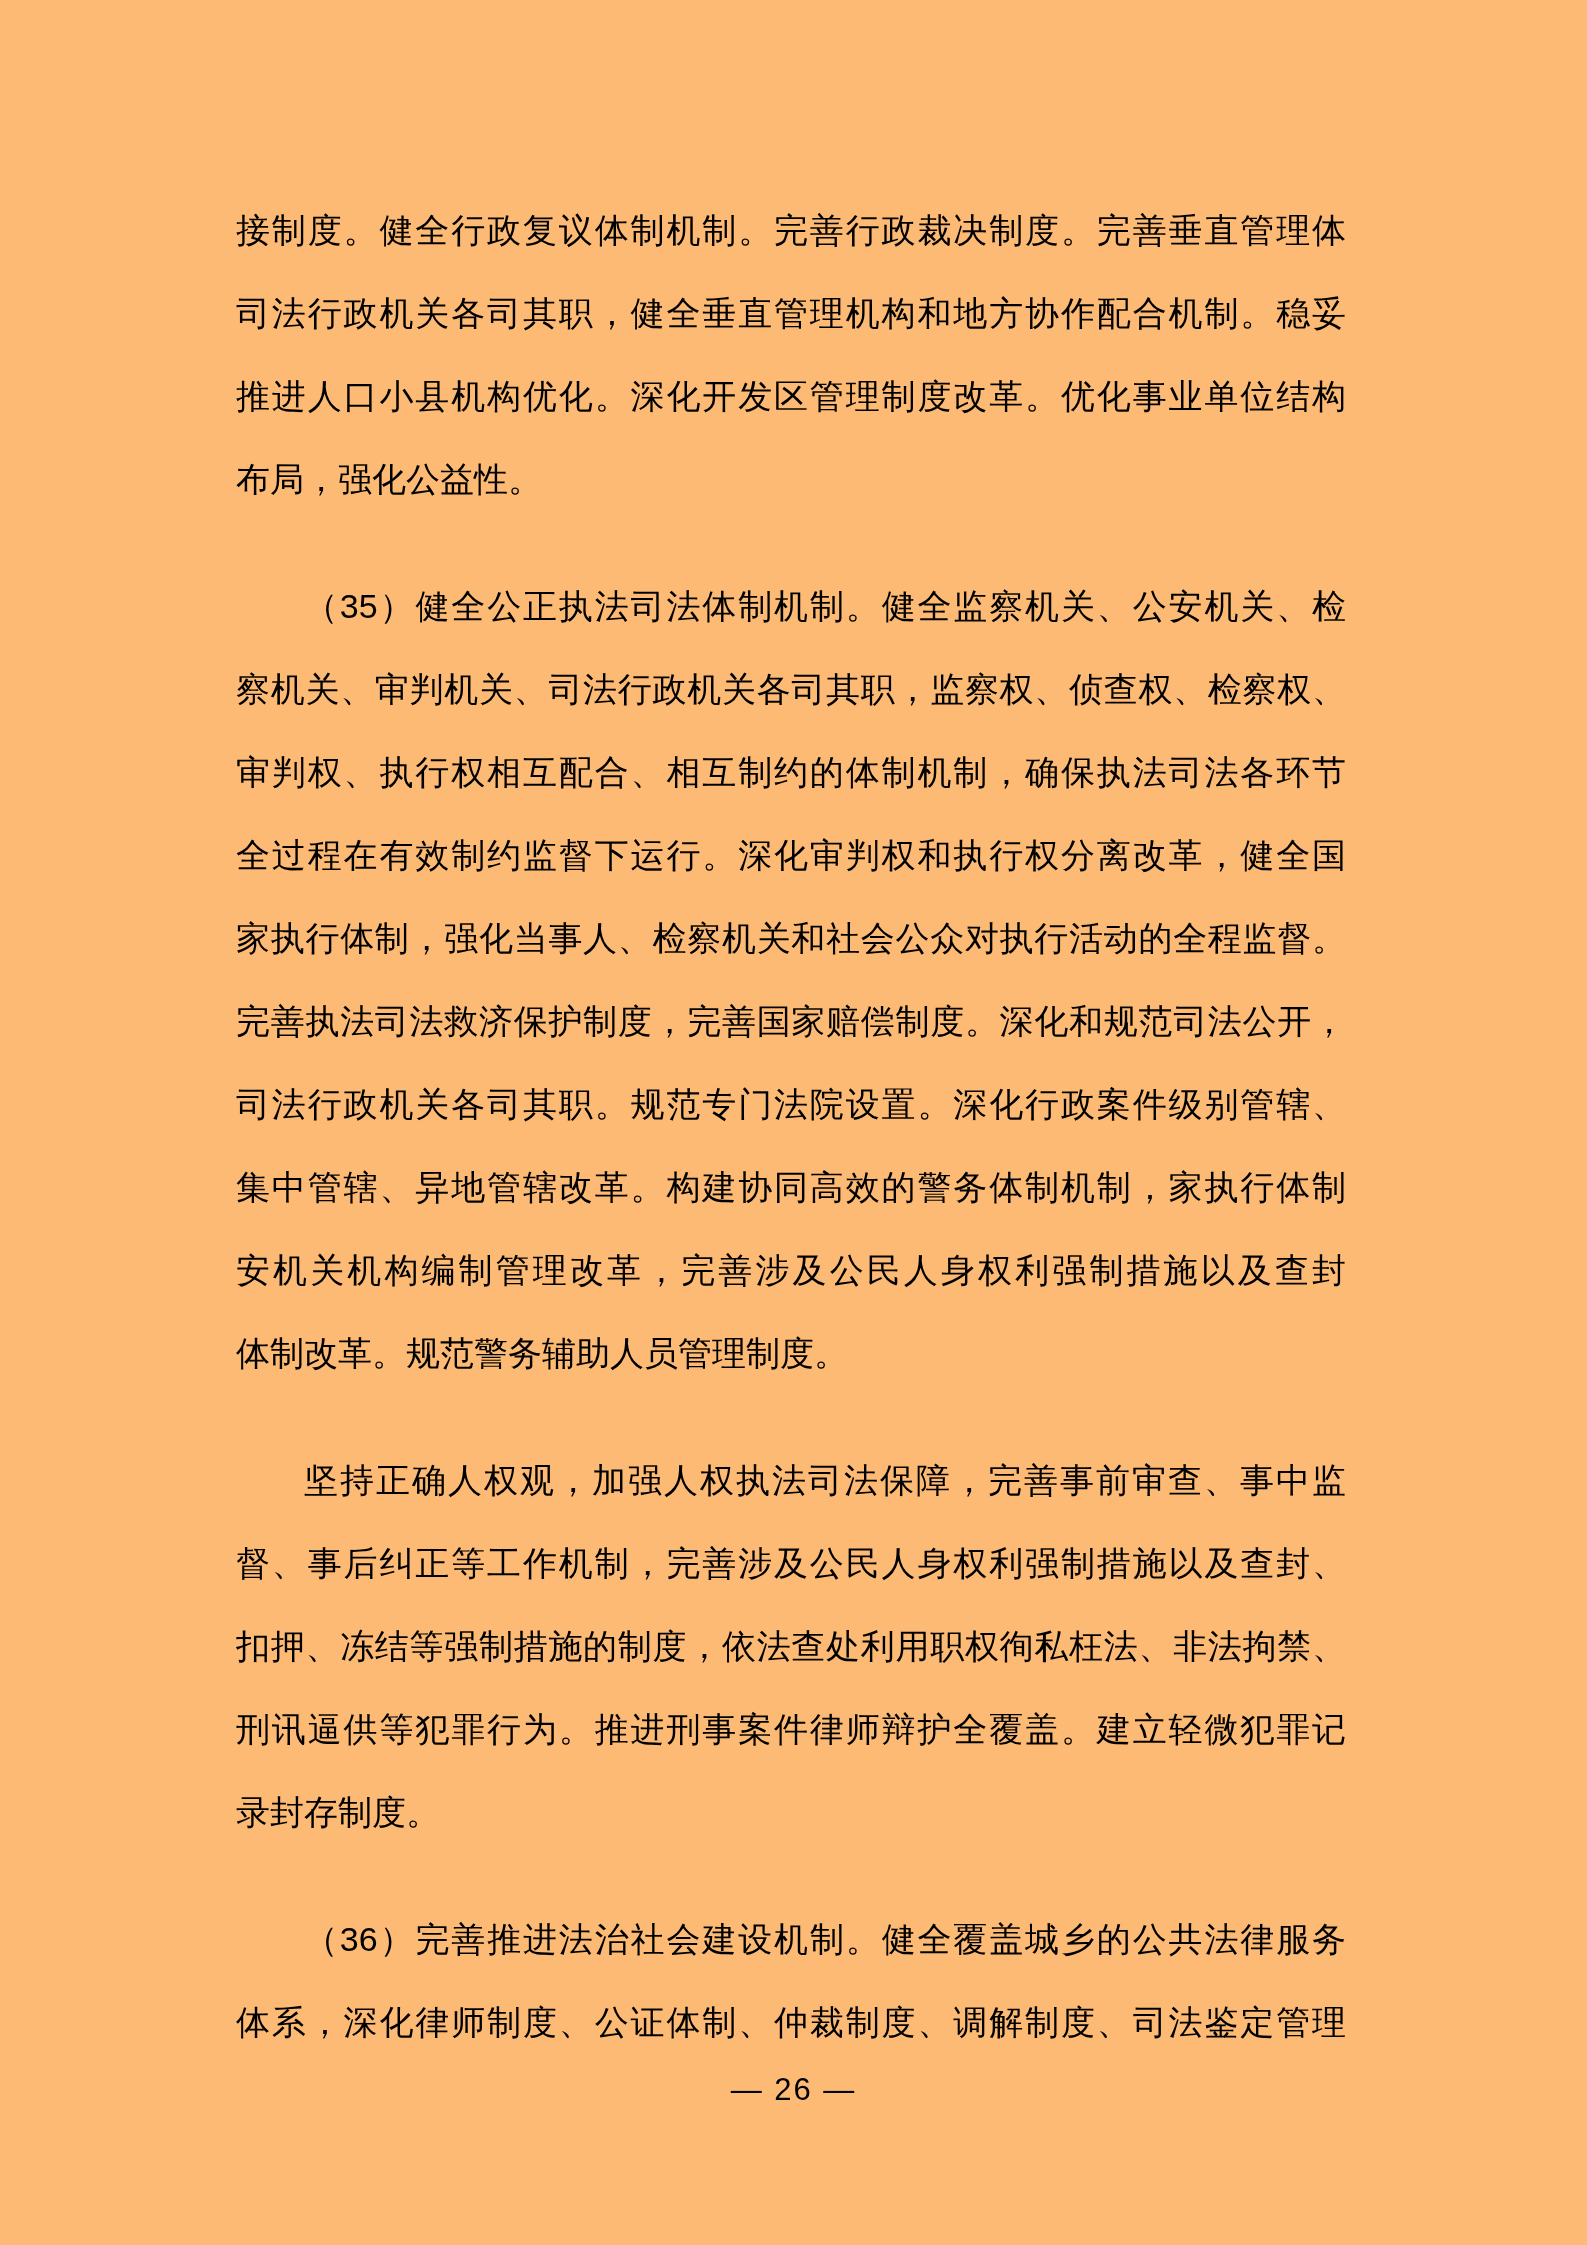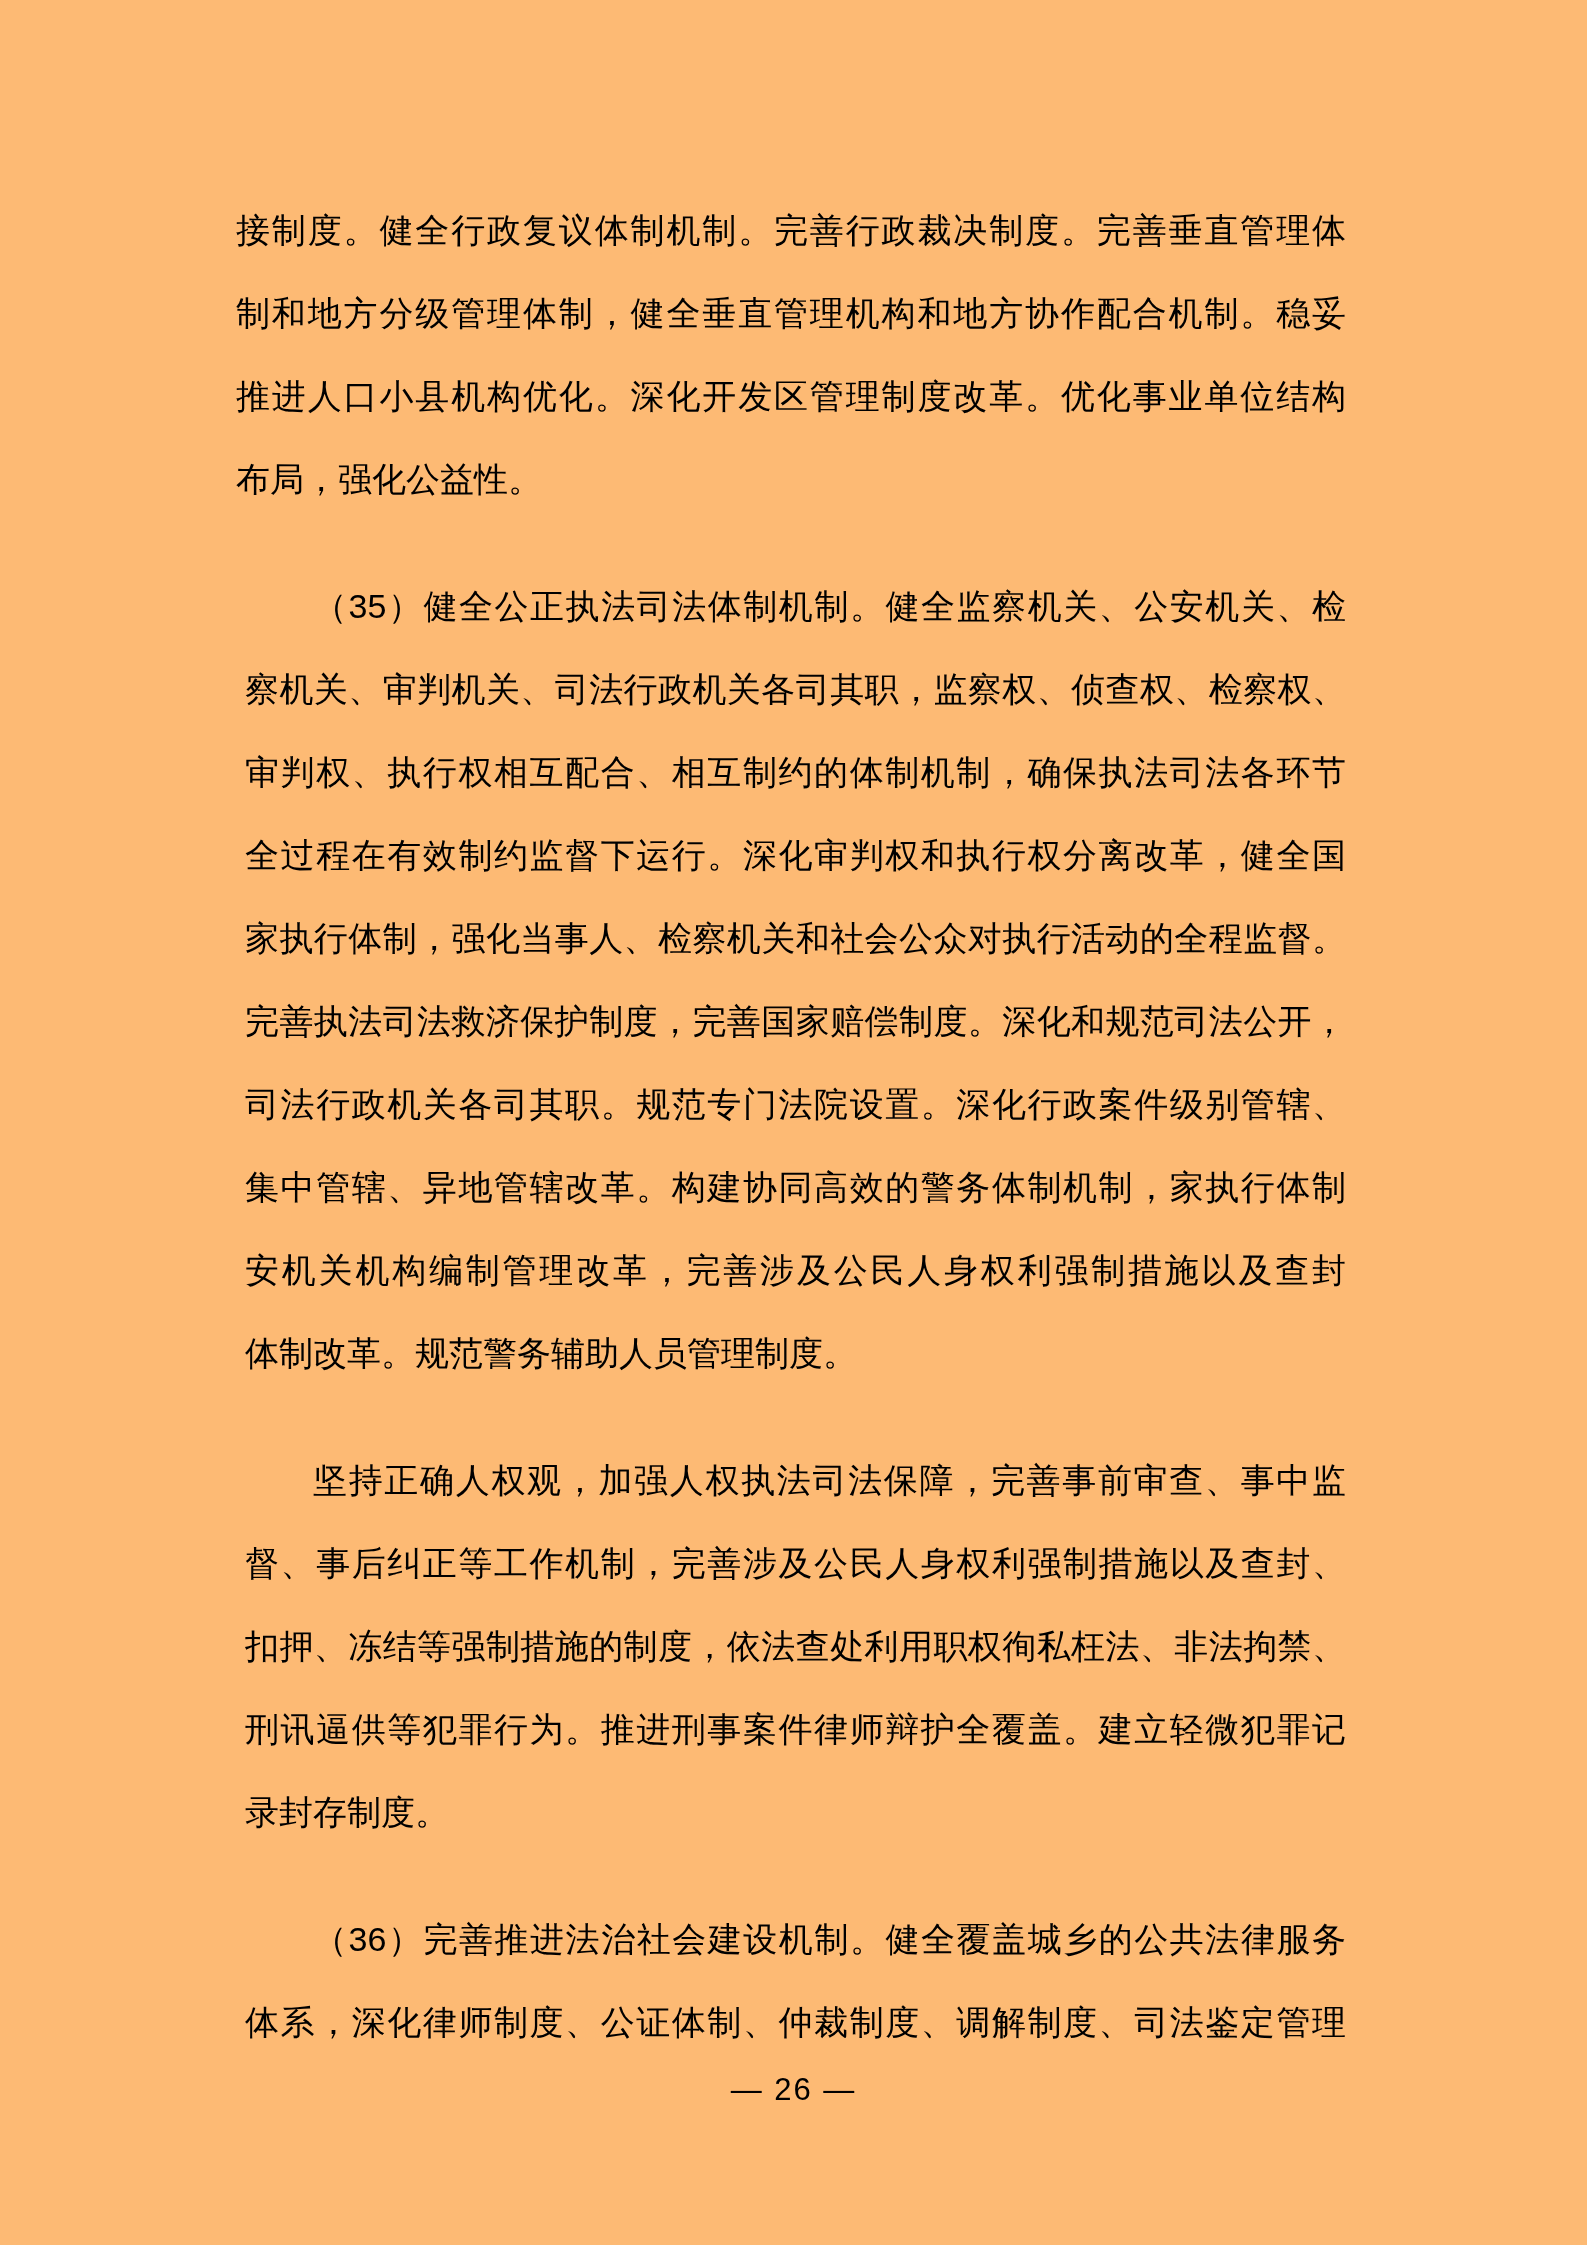--- a/index.html
+++ b/index.html
@@ -21,21 +21,20 @@
     left: 236px;
     top: 189px;
     width: 1110px;
   }
   .para {
     margin: 0;
     padding: 0;
   }
   .para + .para {
     margin-top: 44px;
-    margin-left: 9px;
   }
   .line {
     font-size: 34px;
     line-height: 83px;
     height: 83px;
     white-space: normal;
     text-align: justify;
     text-align-last: justify;
     color: #000000;
   }
@@ -60,21 +59,21 @@
   }
 </style>
 </head>
 <body>
 
 <div class="page">
   <div class="doc-body">
 
     <div class="para">
       <div class="line">接制度。健全行政复议体制机制。完善行政裁决制度。完善垂直管理体</div>
-      <div class="line">制和地方分级管理体制，健全垂直管理机构和地方协作配合机制。稳妥</div>
+      <div class="line">司法行政机关各司其职，健全垂直管理机构和地方协作配合机制。稳妥</div>
       <div class="line">推进人口小县机构优化。深化开发区管理制度改革。优化事业单位结构</div>
       <div class="line last">布局，强化公益性。</div>
     </div>
 
     <div class="para">
       <div class="line first-indent">（35）健全公正执法司法体制机制。健全监察机关、公安机关、检</div>
       <div class="line">察机关、审判机关、司法行政机关各司其职，监察权、侦查权、检察权、</div>
       <div class="line">审判权、执行权相互配合、相互制约的体制机制，确保执法司法各环节</div>
       <div class="line">全过程在有效制约监督下运行。深化审判权和执行权分离改革，健全国</div>
       <div class="line">家执行体制，强化当事人、检察机关和社会公众对执行活动的全程监督。</div>

